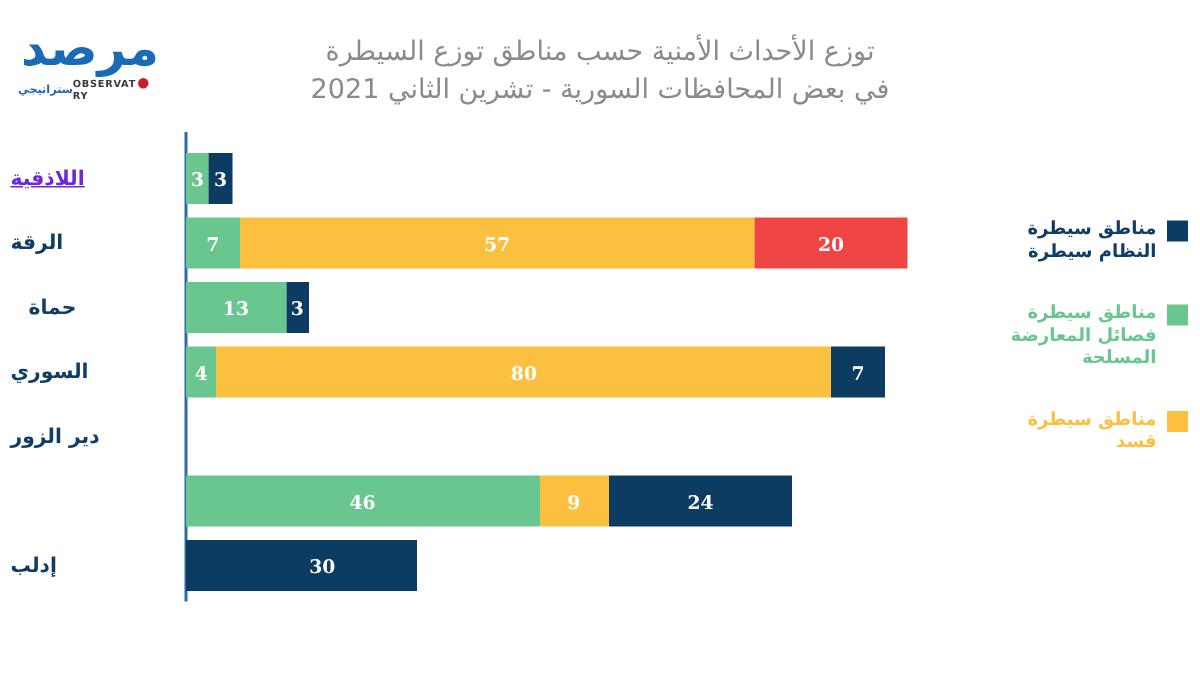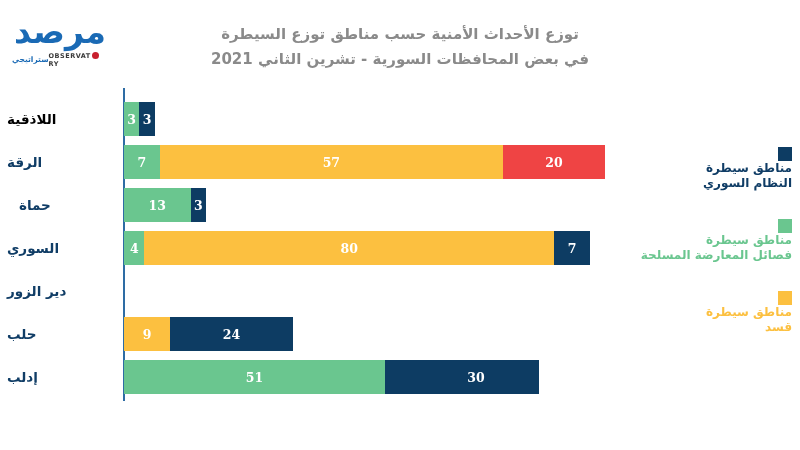--- a/index.html
+++ b/index.html
@@ -77,22 +77,22 @@
   #title-block {
     position: absolute;
     left: 150px;
     top: 22px;
     width: 500px;
     text-align: center;
     direction: rtl;
   }
   .title-line {
     color: #8a8a8a;
-    font-size: 15px;
-    font-weight: bold;
+    font-size: 18px;
+    font-weight: normal;
     line-height: 25px;
     letter-spacing: 0px;
   }
 
   
   #chart {
     position: absolute;
     left: 0;
     top: 88px;
     width: 640px;
@@ -151,21 +151,21 @@
   
   #legend {
     position: absolute;
     right: 8px;
     top: 145px;
     width: 160px;
     direction: rtl;
   }
   .legend-item {
     display: flex;
-    flex-direction: column;
+    flex-direction: row;
     align-items: flex-start;
     margin-bottom: 26px;
   }
   .legend-swatch {
     width: 14px;
     height: 14px;
     flex: 0 0 14px;
     margin-top: 2px;
     margin-left: 7px;
   }
@@ -194,21 +194,21 @@
 
   <div id="title-block">
     <div class="title-line">توزع الأحداث الأمنية حسب مناطق توزع السيطرة</div>
     <div class="title-line">في بعض المحافظات السورية - تشرين الثاني 2021</div>
   </div>
 
   <div id="chart">
     <div id="axis-line"></div>
     <div id="rows-host">
         <div class="row" style="top: 14px;">
-          <div class="cat-label" style="color: #000000;">اللاذقية</div>
+          <div class="cat-label" style="color: #6d28d9; text-decoration: underline;">اللاذقية</div>
           <div class="bar-track">
             <div class="seg" title="مناطق سيطرة فصائل المعارضة المسلحة: 3" style="width: 15.36px; background: rgb(106, 198, 143);">3</div>
             <div class="seg" title="مناطق سيطرة النظام السوري: 3" style="width: 15.36px; background: rgb(13, 60, 99);">3</div>
           </div>
         </div>
         <div class="row" style="top: 57px;">
           <div class="cat-label" style="color: rgb(16, 61, 102);">الرقة</div>
           <div class="bar-track">
             <div class="seg" title="مناطق سيطرة فصائل المعارضة المسلحة: 7" style="width: 35.84px; background: rgb(106, 198, 143);">7</div>
             <div class="seg" title="مناطق سيطرة قسد: 57" style="width: 343px; background: rgb(252, 192, 64);">57</div>
@@ -227,42 +227,41 @@
           <div class="bar-track">
             <div class="seg" title="مناطق سيطرة فصائل المعارضة المسلحة: 4" style="width: 20.48px; background: rgb(106, 198, 143);">4</div>
             <div class="seg" title="مناطق سيطرة قسد: 80" style="width: 409.6px; background: rgb(252, 192, 64);">80</div>
             <div class="seg" title="مناطق سيطرة النظام السوري: 7" style="width: 35.84px; background: rgb(13, 60, 99);">7</div>
           </div>
         </div>
         <div class="row" style="top: 186px;">
           <div class="cat-label" style="color: rgb(16, 61, 102);">دير الزور</div>
         </div>
         <div class="row" style="top: 229px;">
-          <div class="cat-label" style="color: rgb(16, 61, 102);">حلب</div>
-          <div class="bar-track">
+          <div class="bar-track">
+            <div class="seg" title="مناطق سيطرة فصائل المعارضة المسلحة: 46" style="width: 235.52px; background: rgb(106, 198, 143);">46</div>
             <div class="seg" title="مناطق سيطرة قسد: 9" style="width: 46.08px; background: rgb(252, 192, 64);">9</div>
             <div class="seg" title="مناطق سيطرة النظام السوري: 24" style="width: 122.88px; background: rgb(13, 60, 99);">24</div>
           </div>
         </div>
         <div class="row" style="top: 272px;">
           <div class="cat-label" style="color: rgb(16, 61, 102);">إدلب</div>
           <div class="bar-track">
-            <div class="seg" title="مناطق سيطرة فصائل المعارضة المسلحة: 51" style="width: 261.12px; background: rgb(106, 198, 143);">51</div>
             <div class="seg" title="مناطق سيطرة النظام السوري: 30" style="width: 153.6px; background: rgb(13, 60, 99); padding-left: 28px;">30</div>
           </div>
         </div>
       </div>
   </div>
 
   <div id="legend">
       <div class="legend-item">
         <span class="legend-swatch" style="background: rgb(13, 60, 99);"></span>
         <span class="legend-text" style="color: rgb(16, 61, 102);">
           <div>مناطق سيطرة</div>
-          <div>النظام السوري</div>
+          <div>النظام سيطرة</div>
         </span>
       </div>
       <div class="legend-item">
         <span class="legend-swatch" style="background: rgb(106, 198, 143);"></span>
         <span class="legend-text" style="color: rgb(106, 198, 143);">
           <div>مناطق سيطرة</div>
           <div>فصائل المعارضة المسلحة</div>
         </span>
       </div>
       <div class="legend-item">

